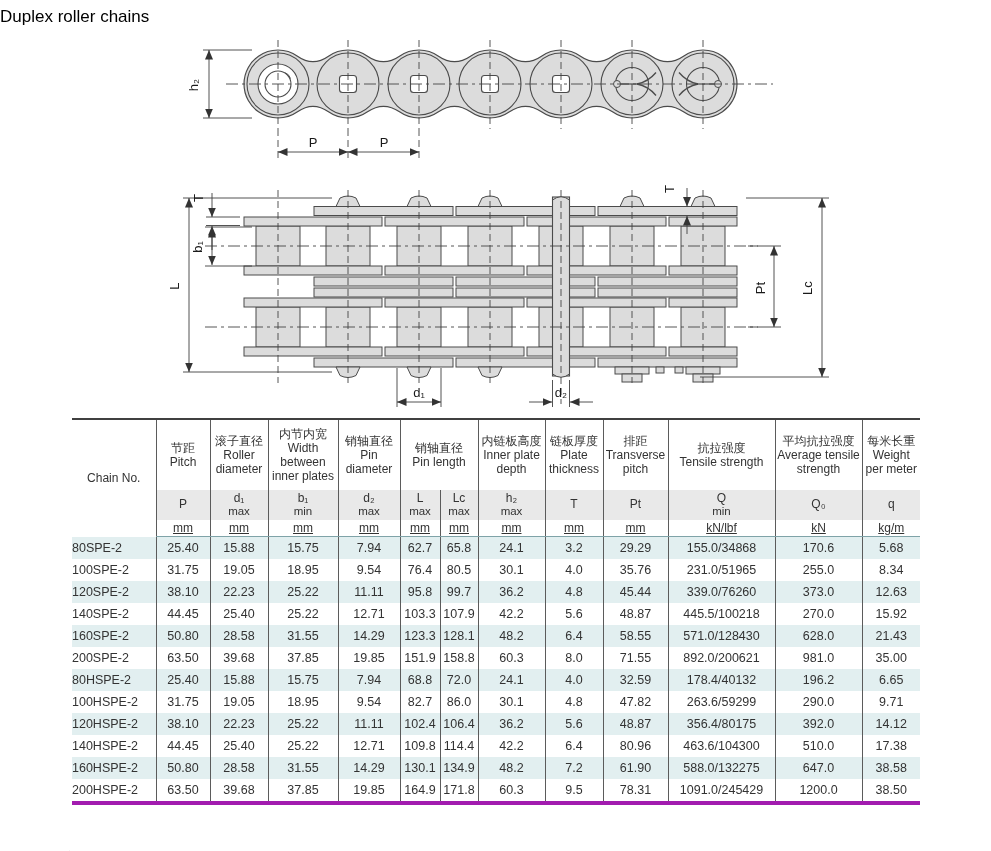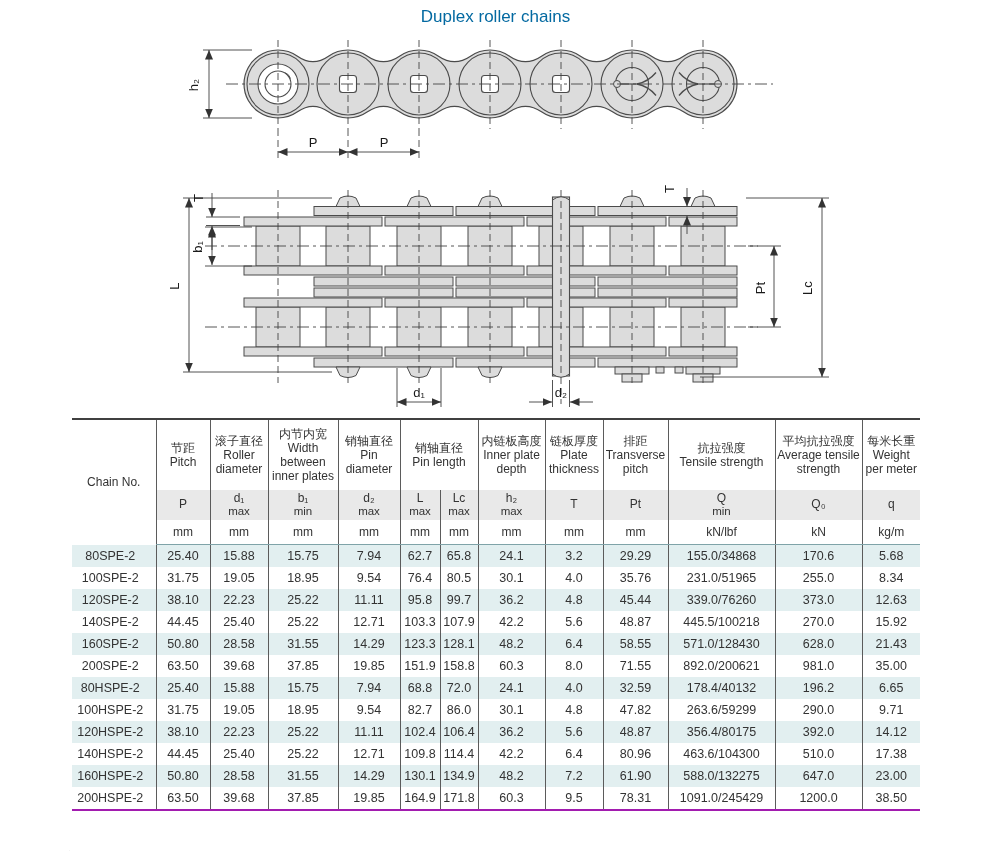--- a/index.html
+++ b/index.html
@@ -1,39 +1,39 @@
 <!DOCTYPE html>
 <html><head>
 <meta charset="utf-8">
 <style>
   html,body{margin:0;padding:0;background:#fff;}
   .page{position:relative;width:991px;height:851px;background:#fff;overflow:hidden;
         font-family:"Liberation Sans",sans-serif;color:#222;}
-  .title{position:absolute;top:7px;left:0;width:100%;text-align:center;
-         font-size:17px;color:#0369a1;}
+  .title{position:absolute;top:7px;left:0;width:100%;
+         font-size:17px;color:#000000;}
   svg{position:absolute;left:0;}
   #side-svg{top:28px;width:991px;height:140px;}
   #plan-svg{top:168px;width:991px;height:247px;}
   svg text{font-family:"Liberation Sans",sans-serif;font-size:13px;fill:#1a1a1a;}
   .tablewrap{position:absolute;left:72px;top:418px;width:848px;}
   #spec-table{border-collapse:collapse;table-layout:fixed;width:848px;
               border-top:2px solid #404040;color:#333;}
   #spec-table th{font-weight:normal;text-align:center;padding:0;}
   #spec-table td{text-align:center;padding:0;}
   #spec-table th,#spec-table td{border-left:1px solid #5b5b5b;overflow:hidden;}
   #spec-table .c0{border-left:none;}
   #spec-table .h1{height:70px;vertical-align:middle;font-size:12px;line-height:1.18;}
   #spec-table .h1 .cn{font-size:12px;}
   #spec-table .sym{height:30px;background:#e9e9e9;font-size:12px;line-height:1.12;vertical-align:middle;}
   #spec-table .sym .qual{font-size:11.5px;}
-  #spec-table .unit{height:24px;font-size:12px;vertical-align:middle;border-bottom:1px solid #7fa3a8;}
+  #spec-table .unit{height:16px;font-size:12px;vertical-align:middle;border-bottom:1px solid #7fa3a8;text-decoration:underline;}
   #spec-table tbody td{height:22px;font-size:12.5px;}
   #spec-table tbody tr:nth-child(odd){background:#e2eff0;}
-  #spec-table tbody tr:last-child td{border-bottom:2px solid #a21caf;}
-  #spec-table td.chain{text-align:center;padding-right:7px;}
+  #spec-table tbody tr:last-child td{border-bottom:4px solid #a21caf;}
+  #spec-table td.chain{text-align:left;padding-right:7px;}
   .notes{position:absolute;left:63px;top:849px;font-size:12px;line-height:1.35;color:#2a2a2a;}
 </style>
 </head>
 <body>
 
 <div class="page">
   <div class="title">Duplex roller chains</div>
   <svg id="side-svg" viewBox="0 28 991 140">
       <defs>
         <marker id="ah1" viewBox="0 0 10 8" refX="9.5" refY="4" markerWidth="10" markerHeight="8" orient="auto-start-reverse" markerUnits="userSpaceOnUse">
@@ -483,21 +483,21 @@
             <td class="num">28.58</td>
             <td class="num">31.55</td>
             <td class="num">14.29</td>
             <td class="num">130.1</td>
             <td class="num">134.9</td>
             <td class="num">48.2</td>
             <td class="num">7.2</td>
             <td class="num">61.90</td>
             <td class="num">588.0/132275</td>
             <td class="num">647.0</td>
-            <td class="num">23.00</td>
+            <td class="num">38.58</td>
           </tr>
           <tr>
             <td class="chain c0">200HSPE-2</td>
             <td class="num">63.50</td>
             <td class="num">39.68</td>
             <td class="num">37.85</td>
             <td class="num">19.85</td>
             <td class="num">164.9</td>
             <td class="num">171.8</td>
             <td class="num">60.3</td>

